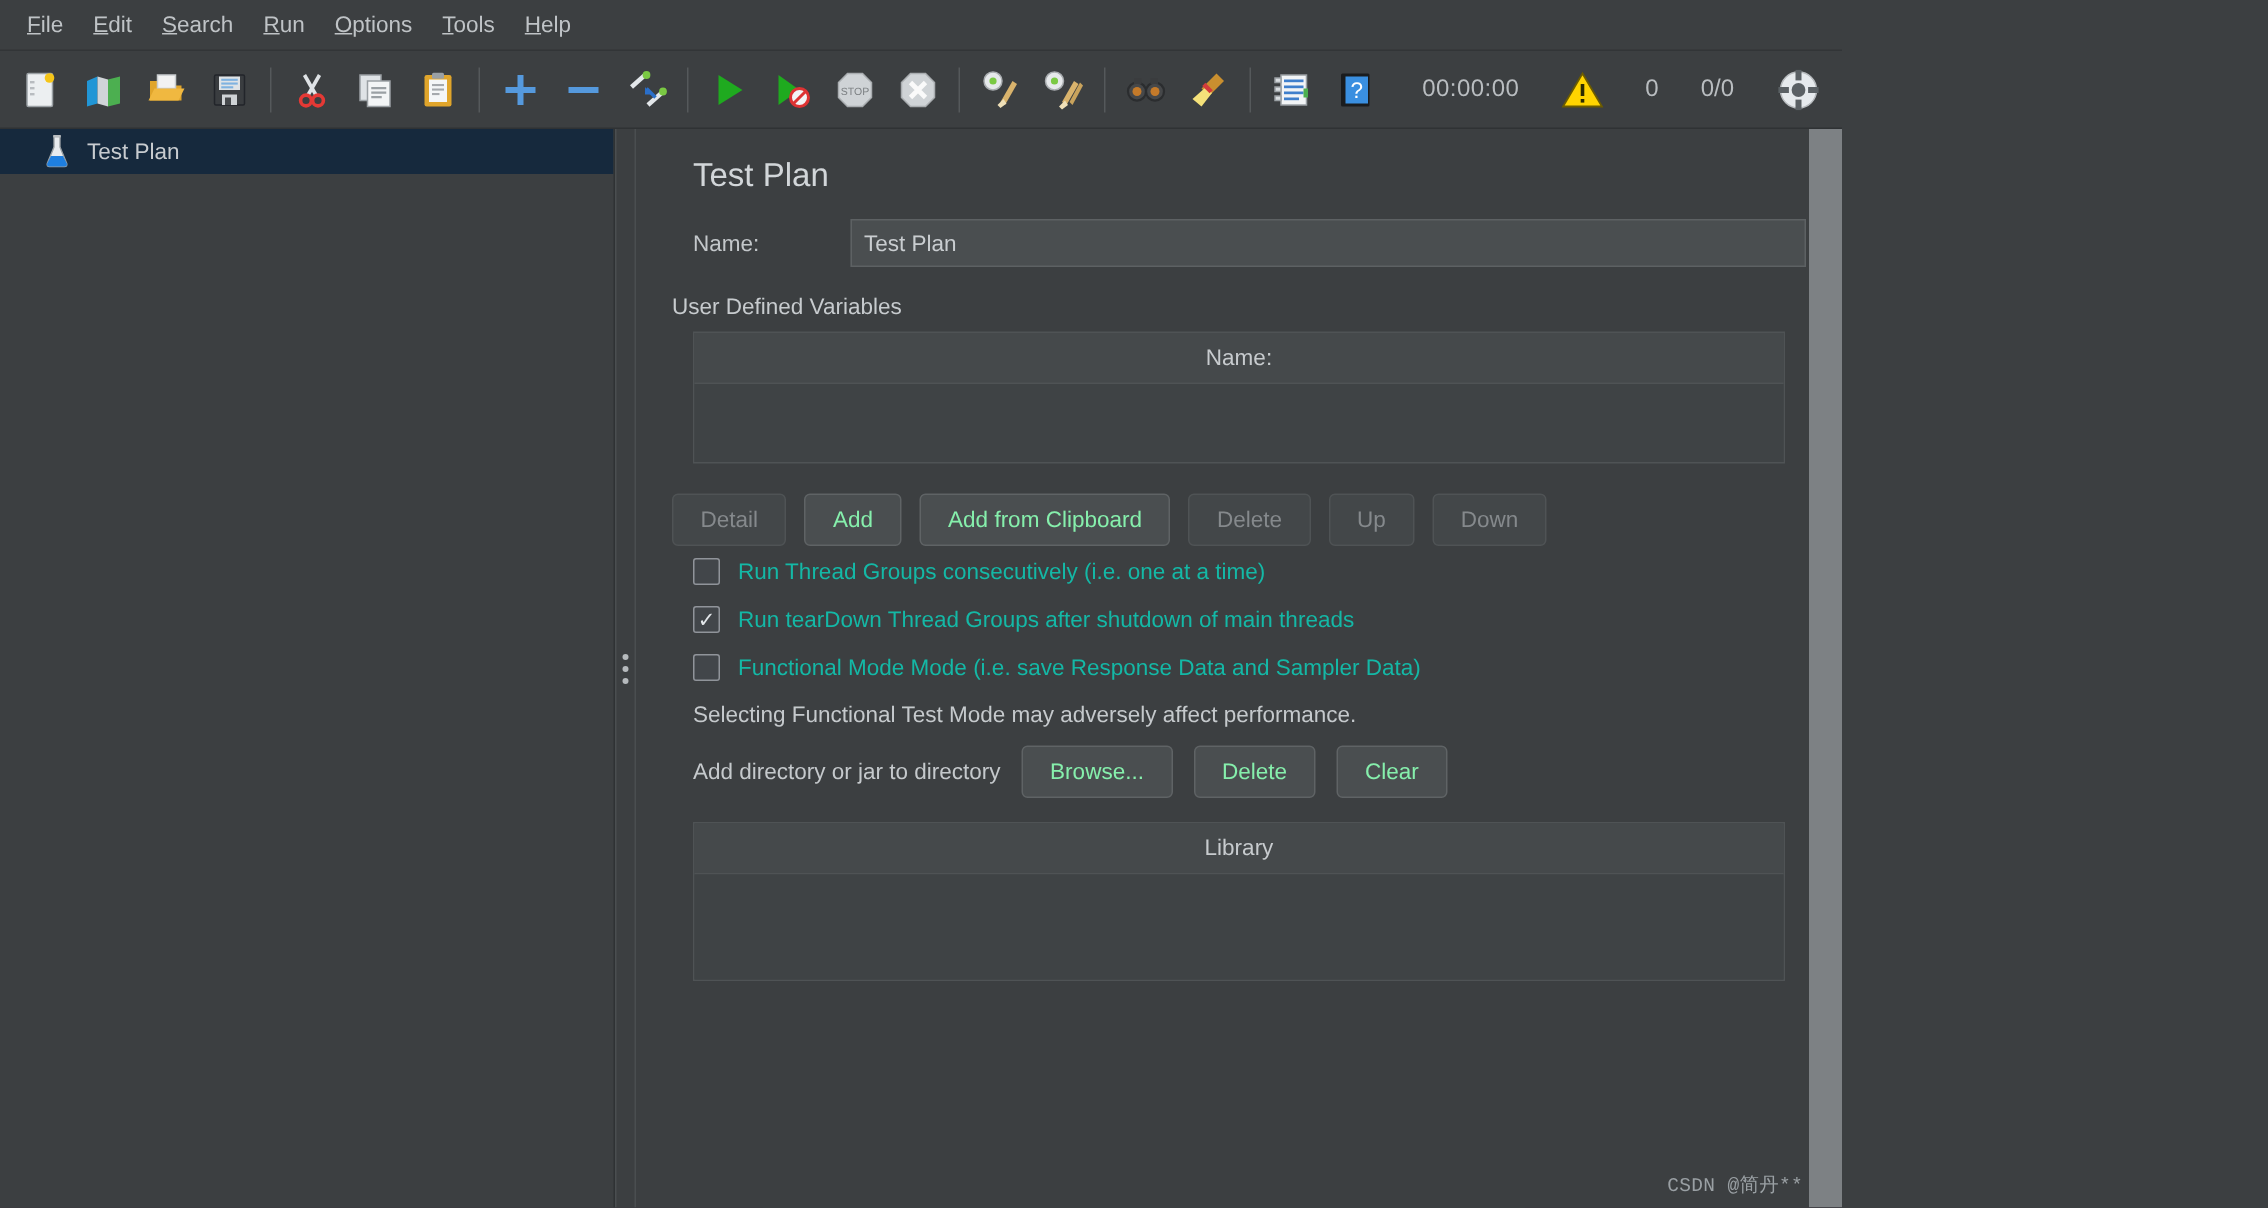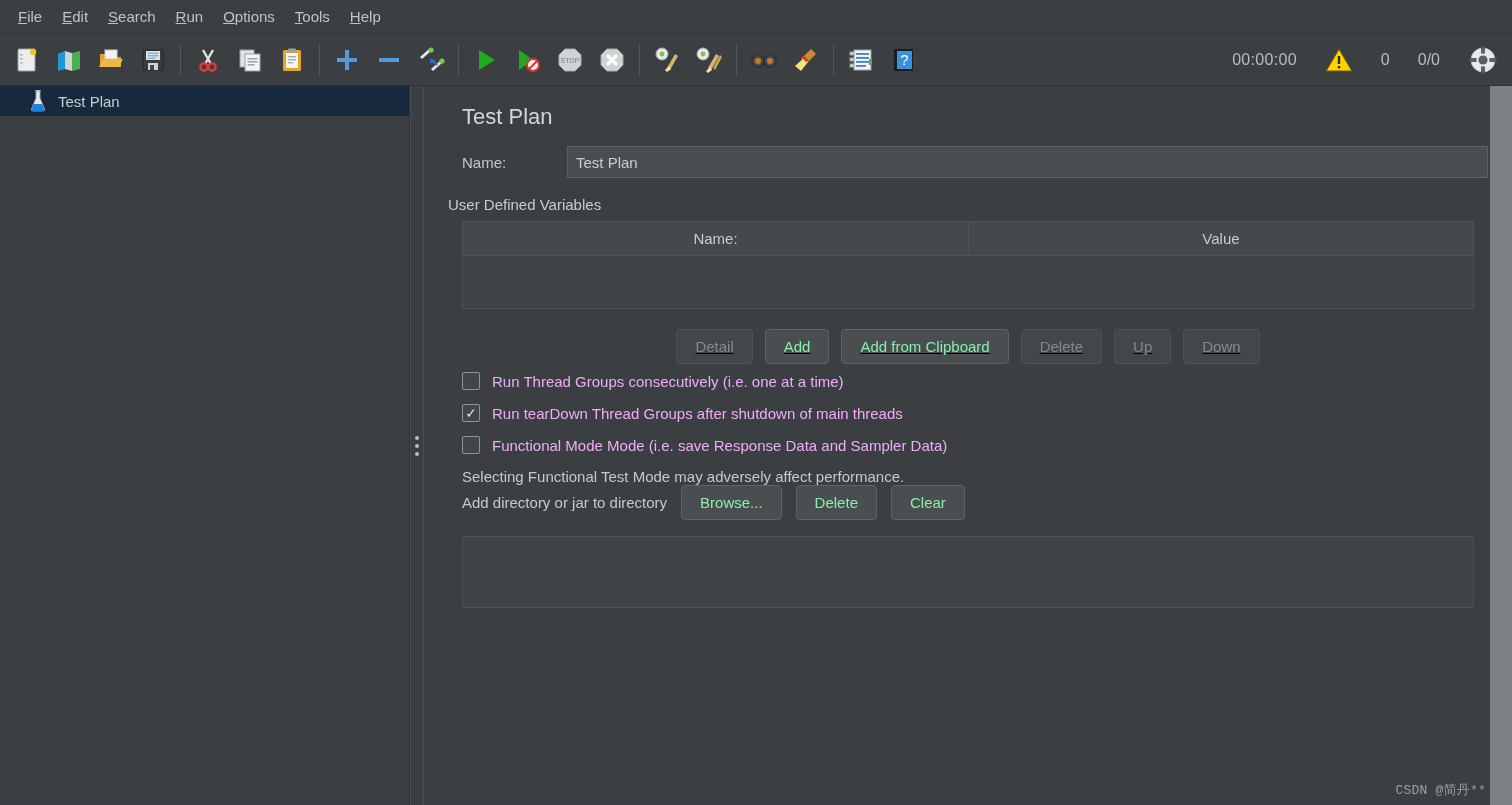--- a/index.html
+++ b/index.html
@@ -6,21 +6,21 @@
   html, body {
     margin: 0; padding: 0;
     width: 1512px; height: 805px;
     overflow: hidden;
     background: #3c3f41;
     font-family: "Liberation Sans", sans-serif;
     -webkit-font-smoothing: antialiased;
   }
   #app {
     position: relative;
-    width: 1512px; height: 805px;
+    width: 1228px; height: 805px;
     background: #3c3f41;
     display: flex; flex-direction: column;
   }
 
   
   .menubar {
     height: 34px; min-height: 34px;
     background: #3c3f41;
     display: flex; align-items: center;
     padding-left: 8px;
@@ -154,24 +154,23 @@
     flex: 1 1 50%;
     text-align: center;
     color: #c7cbce; font-size: 15px;
     padding: 8px 0;
   }
   .th + .th { border-left: 1px solid #4f5355; }
   .tbody { height: 52px; background: #3f4345; }
   .tbody.lib { height: 70px; }
 
   .btn-row {
-    display: flex; justify-content: center; align-items: center;
+    display: flex; justify-content: flex-start; align-items: center;
     gap: 12px;
     margin: 20px 0 8px 0;
-    text-decoration: underline;
   }
   .btn {
     background: #4a4e50;
     border: 1px solid #5f6365;
     color: #86efac;
     font-size: 15px;
     font-family: "Liberation Sans", sans-serif;
     padding: 8px 18px;
     border-radius: 4px;
     cursor: default;
@@ -191,25 +190,25 @@
     border-radius: 2px;
     display: flex; align-items: center; justify-content: center;
     flex: 0 0 auto;
     cursor: default;
   }
   .cb .tick {
     color: #e3e7ea; font-size: 14px; line-height: 1;
     display: none;
   }
   .cb.checked .tick { display: block; }
-  .check-label { color: #f0abfc; font-size: 15px; text-align: right; }
+  .check-label { color: #14b8a6; font-size: 15px; text-align: right; }
 
   .note {
     color: #c5c9cc; font-size: 15px;
-    margin: 8px 0 0 14px;
+    margin: 8px 0 12px 14px;
   }
 
   .classpath-row {
     display: flex; align-items: center; gap: 14px;
     margin: 0 0 16px 14px;
   }
   .classpath-label { color: #c5c9cc; font-size: 15px; }
 
   
   .edge-strip {
@@ -490,21 +489,20 @@
           <span class="field-label">Name:</span>
           <input class="text-input" type="text" value="Test Plan" style="">
         </div>
 
 
         <div class="section-caption">User Defined Variables</div>
 
         <div class="table">
           <div class="thead">
             <div class="th">Name:</div>
-            <div class="th">Value</div>
           </div>
           <div class="tbody"></div>
         </div>
 
         <div class="btn-row">
           <button class="btn disabled">Detail</button>
           <button class="btn">Add</button>
           <button class="btn">Add from Clipboard</button>
           <button class="btn disabled">Delete</button>
           <button class="btn disabled">Up</button>
@@ -531,20 +529,23 @@
         <div class="note">Selecting Functional Test Mode may adversely affect performance.</div>
 
         <div class="classpath-row">
           <span class="classpath-label">Add directory or jar to directory</span>
           <button class="btn">Browse...</button>
           <button class="btn">Delete</button>
           <button class="btn">Clear</button>
         </div>
 
         <div class="table">
+          <div class="thead">
+            <div class="th">Library</div>
+          </div>
           <div class="tbody lib"></div>
         </div>
 
       </div>
 
       <div class="edge-strip"></div>
       <div class="watermark">CSDN @简丹**</div>
     </div>
   </div>
 </div>

